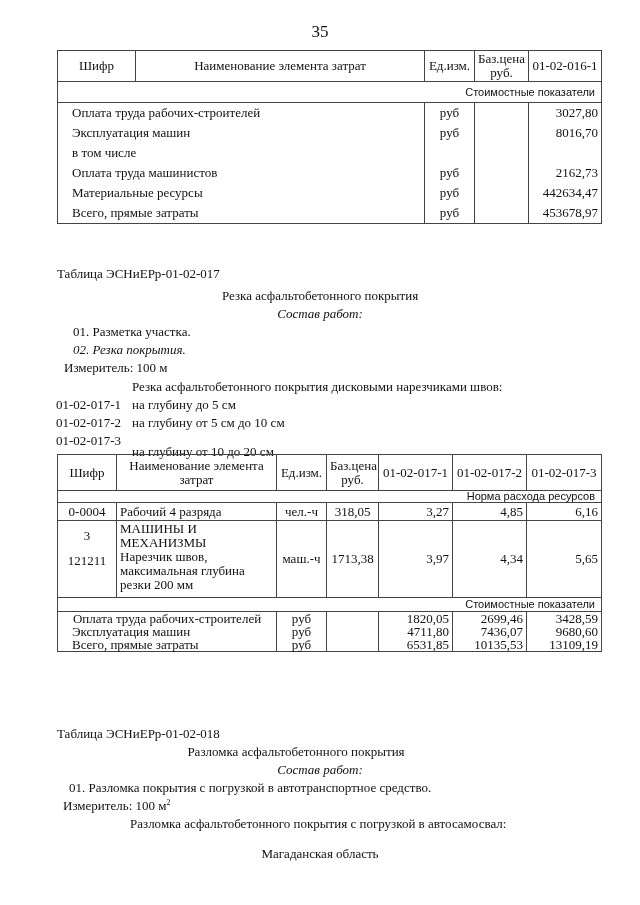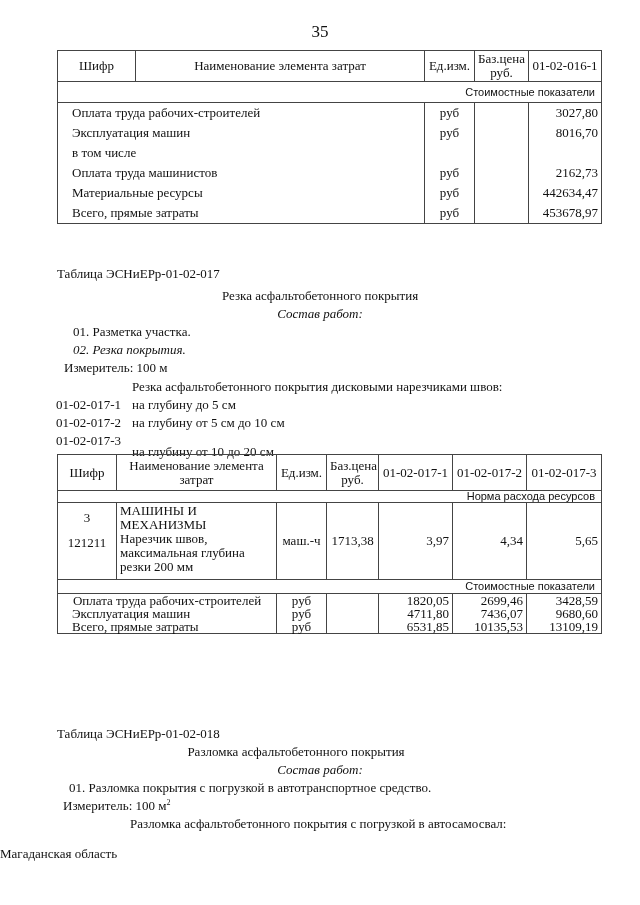--- a/index.html
+++ b/index.html
@@ -125,20 +125,29 @@
     <th>Наименование элемента затрат</th>
     <th>Ед.изм.</th>
     <th><span>Баз.цена</span><br><span>руб.</span></th>
     <th>01-02-017-1</th>
     <th>01-02-017-2</th>
     <th>01-02-017-3</th>
   </tr>
   <tr class="norm">
         <td colspan="7" class="sans-note">Норма расхода ресурсов</td>
       </tr>
+  <tr class="res">
+    <td class="c" style="border-top:none">0-0004</td>
+    <td style="border-top:none">Рабочий 4 разряда</td>
+    <td class="c" style="border-top:none">чел.-ч</td>
+    <td class="c" style="border-top:none">318,05</td>
+    <td class="r" style="border-top:none">3,27</td>
+    <td class="r" style="border-top:none">4,85</td>
+    <td class="r" style="border-top:none">6,16</td>
+  </tr>
   <tr class="mach">
     <td class="c" style="height:76px;">
           <div class="b" style="margin-top:8px">3</div>
           <div style="margin-top:11px">121211</div>
         </td>
     <td style="white-space:normal;">
           <div class="b" style="margin-top:1px">МАШИНЫ И МЕХАНИЗМЫ</div>
           <div>Нарезчик швов, максимальная глубина резки 200 мм</div>
         </td>
     <td class="c" style="vertical-align:middle">маш.-ч</td>
@@ -176,13 +185,13 @@
   </tr>
 </tbody>
   </table>
 
 <div class="abs b" style="left:57px; top:726px;">Таблица  ЭСНиЕРр-01-02-018</div>
 <div class="abs b" style="left:0; width:592px; text-align:center; top:744px;">Разломка асфальтобетонного покрытия</div>
 <div class="abs it" style="left:0; width:640px; text-align:center; top:762px;">Состав работ:</div>
 <div class="abs" style="left:69px; top:780px;">01. Разломка покрытия с погрузкой в автотранспортное средство.</div>
 <div class="abs b" style="left:63px; top:798px;"><span>Измеритель: 100 м</span><sup style="font-size:8px">2</sup></div>
 <div class="abs" style="left:130px; top:816px;">Разломка асфальтобетонного покрытия с погрузкой в автосамосвал:</div>
-<div class="abs" style="left:0; width:640px; top:846px;">Магаданская область</div>
+<div class="abs" style="left:0; width:640px; text-align:center; top:846px;">Магаданская область</div>
 
 </body></html>

